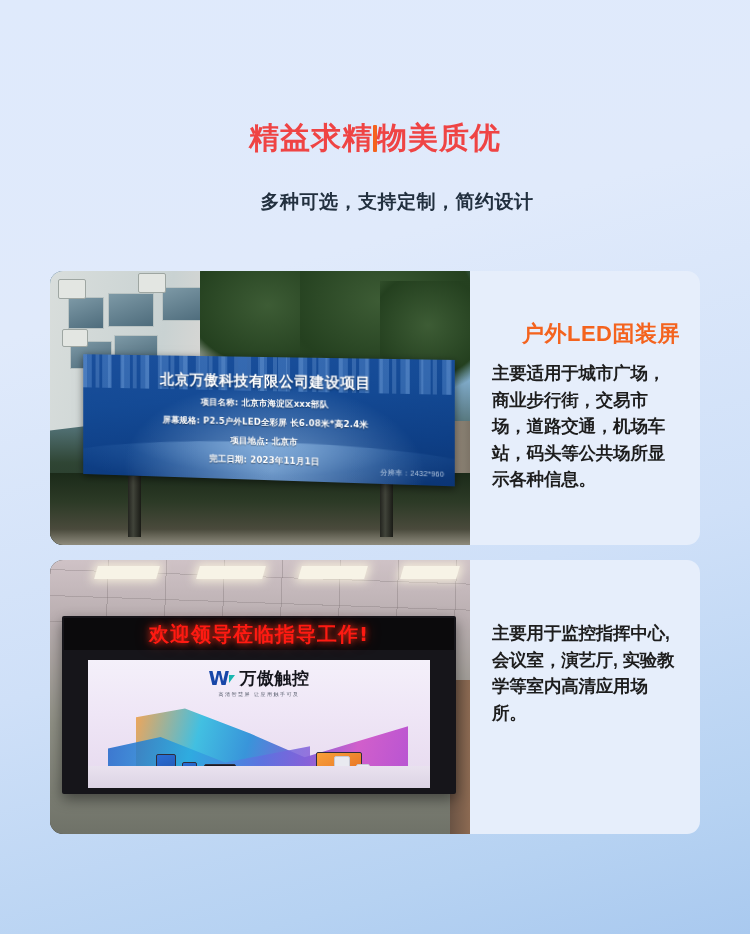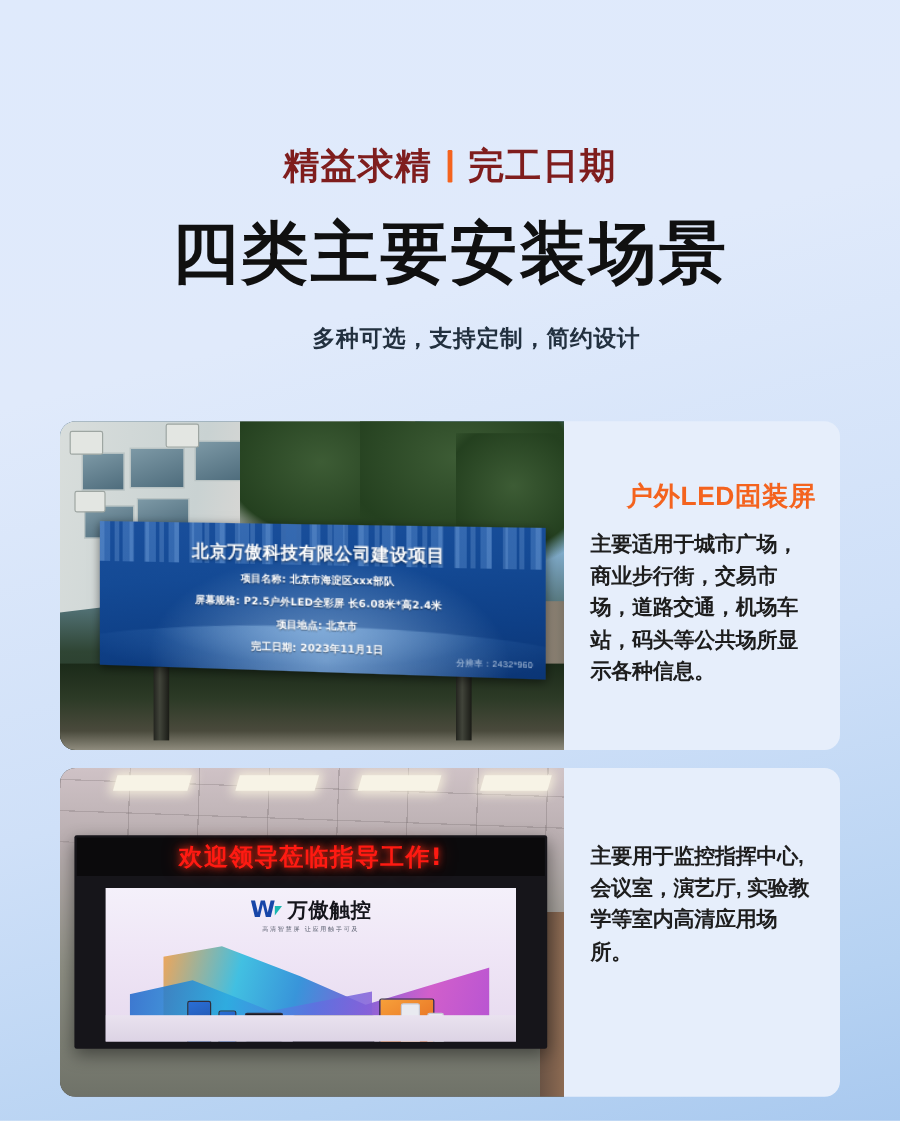--- a/index.html
+++ b/index.html
@@ -17,24 +17,23 @@
 
   
   .header {
     padding-top: 118px;
     text-align: center;
   }
   .eyebrow {
     display: flex;
     align-items: center;
     justify-content: center;
-    gap: 13px;
     font-size: 30px;
     font-weight: bold;
-    color: #7f1d1d;
+    color: #ef4444;
     letter-spacing: 1px;
   }
   .eyebrow-bar {
     width: 4px;
     height: 27px;
     background: #f4631e;
     border-radius: 1px;
   }
   .main-title {
     margin-top: 24px;
@@ -263,23 +262,22 @@
     background: linear-gradient(90deg, #6a5344, #8c6a52);
   }
 </style>
 </head>
 <body>
 
 <div class="header">
   <div class="eyebrow">
     <span>精益求精</span>
     <span class="eyebrow-bar"></span>
-    <span>完工日期</span>
+    <span>物美质优</span>
   </div>
-  <div class="main-title">四类主要安装场景</div>
   <div class="sub-title">多种可选，支持定制，简约设计</div>
 </div>
 
 <div class="cards">
 
   <div class="card card-1">
     <div class="card-photo">
       <div class="ph1-sky"></div>
 
       <div class="ph1-building"></div>

